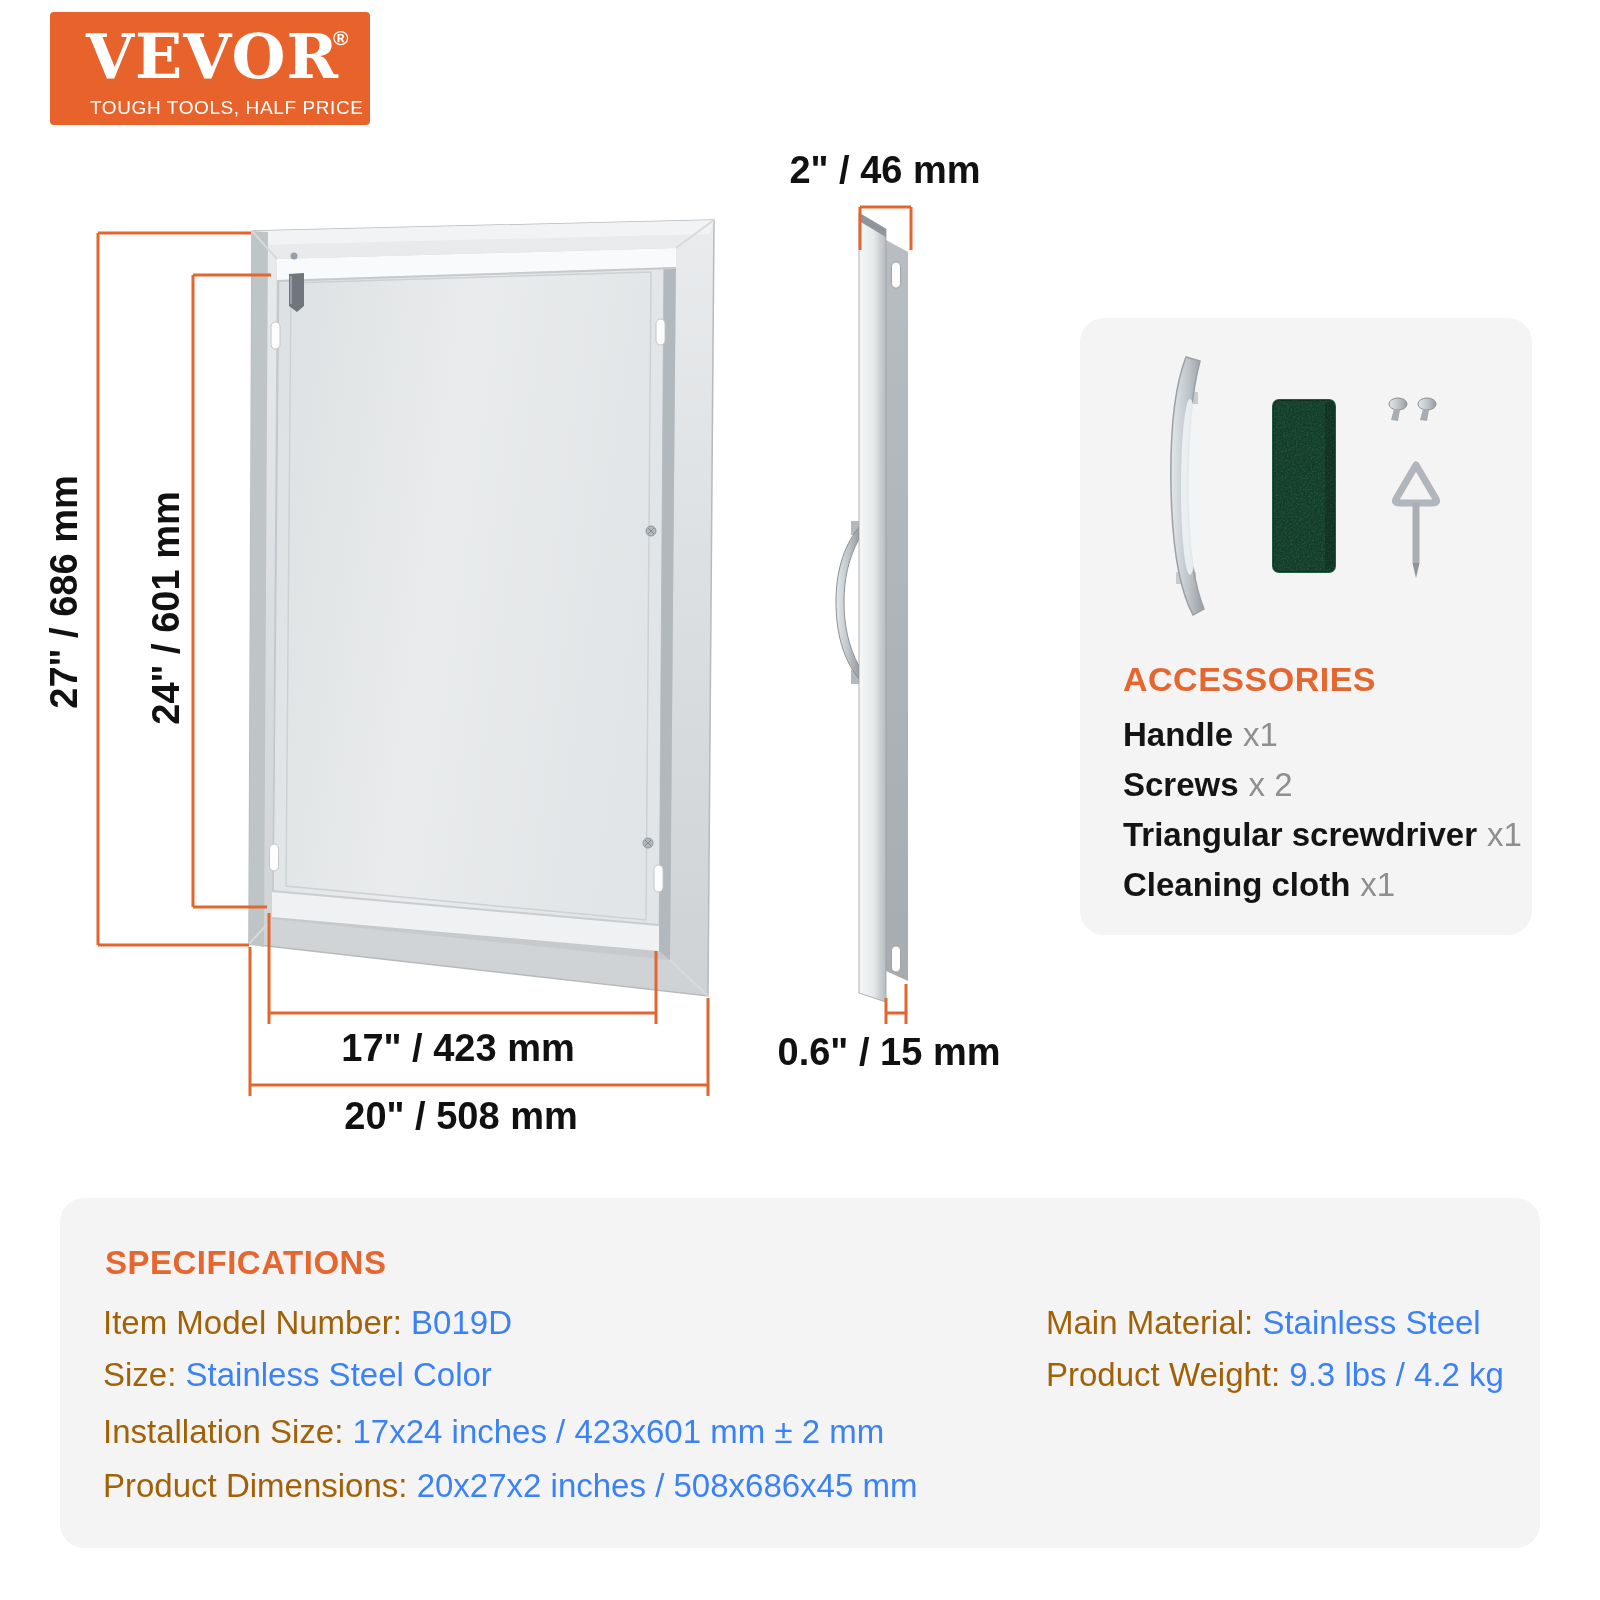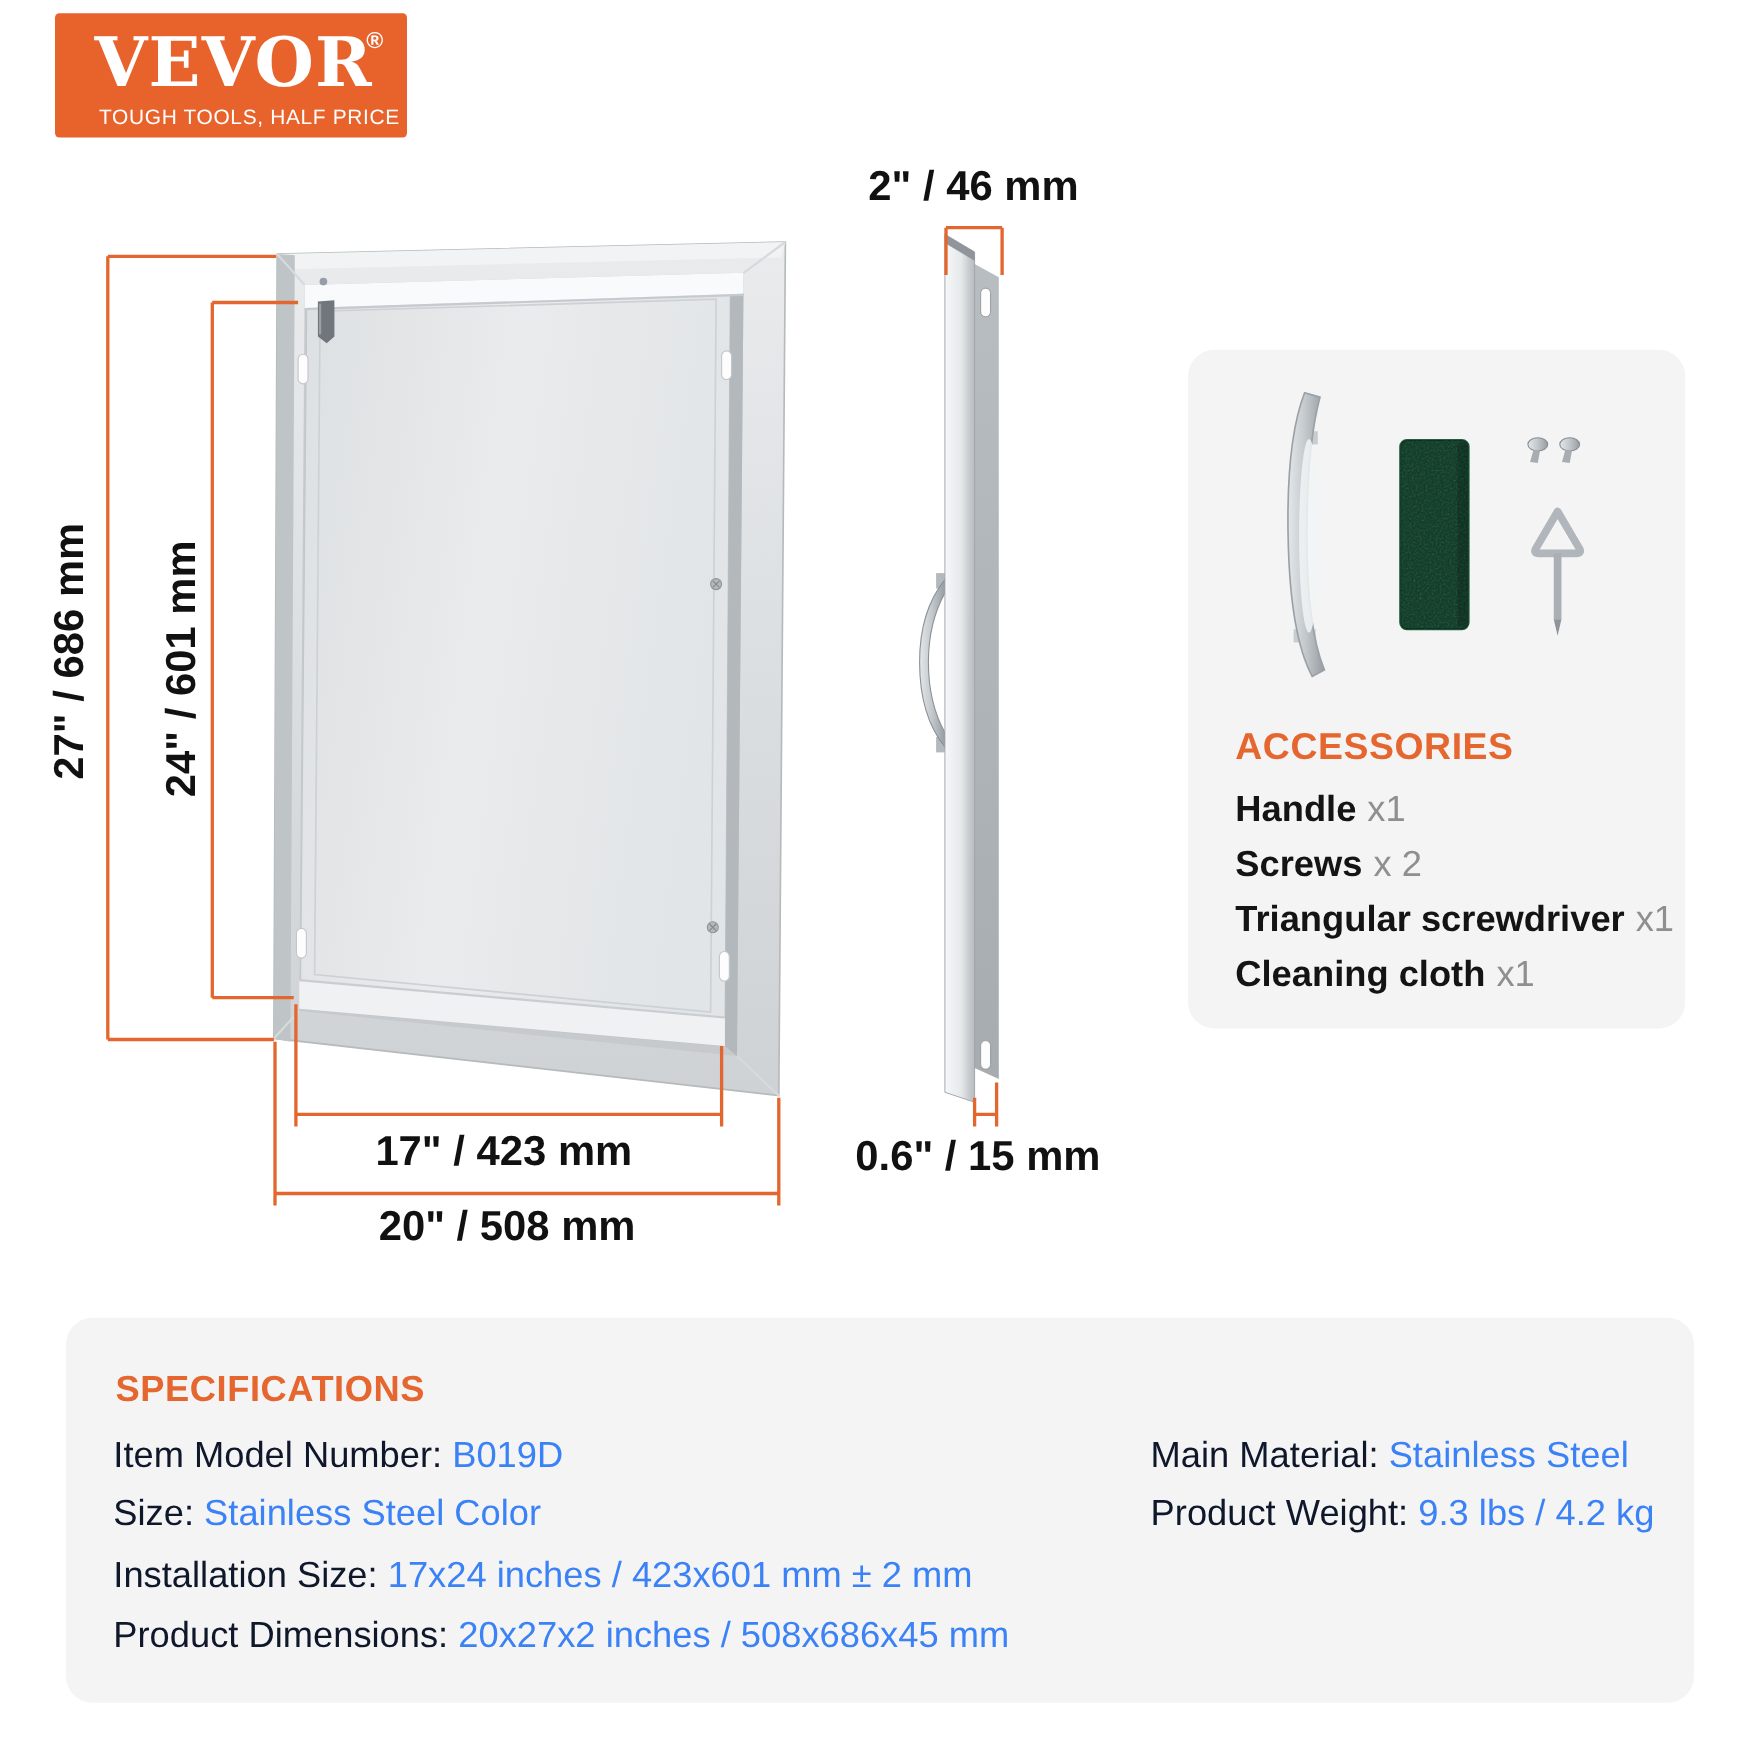--- a/index.html
+++ b/index.html
@@ -25,21 +25,21 @@
   
   .acc-title{position:absolute;left:1123px;top:660px;font-size:34px;font-weight:bold;color:#E5672F;
              letter-spacing:0.5px;white-space:nowrap;}
   .acc-item{position:absolute;left:1123px;font-size:33px;white-space:nowrap;}
   .acc-item .lbl{font-weight:bold;color:#141414;}
   .acc-item .qty{color:#8f8f8f;margin-left:10px;}
   
   .spec-title{position:absolute;left:105px;top:1244px;font-size:33px;font-weight:bold;color:#E5672F;
               letter-spacing:0.5px;white-space:nowrap;}
   .spec-row{position:absolute;font-size:33px;white-space:nowrap;}
-  .spec-row .lbl{color:#0f172a;}
+  .spec-row .lbl{color:#a16207;}
   .spec-row .val{color:#3b82f6;font-weight:normal;}
   svg{display:block;}
 </style>
 </head>
 <body>
 
 <div id="canvas">
 
   <div class="abs panel acc-panel"></div>
   <div class="abs panel spec-panel"></div>

